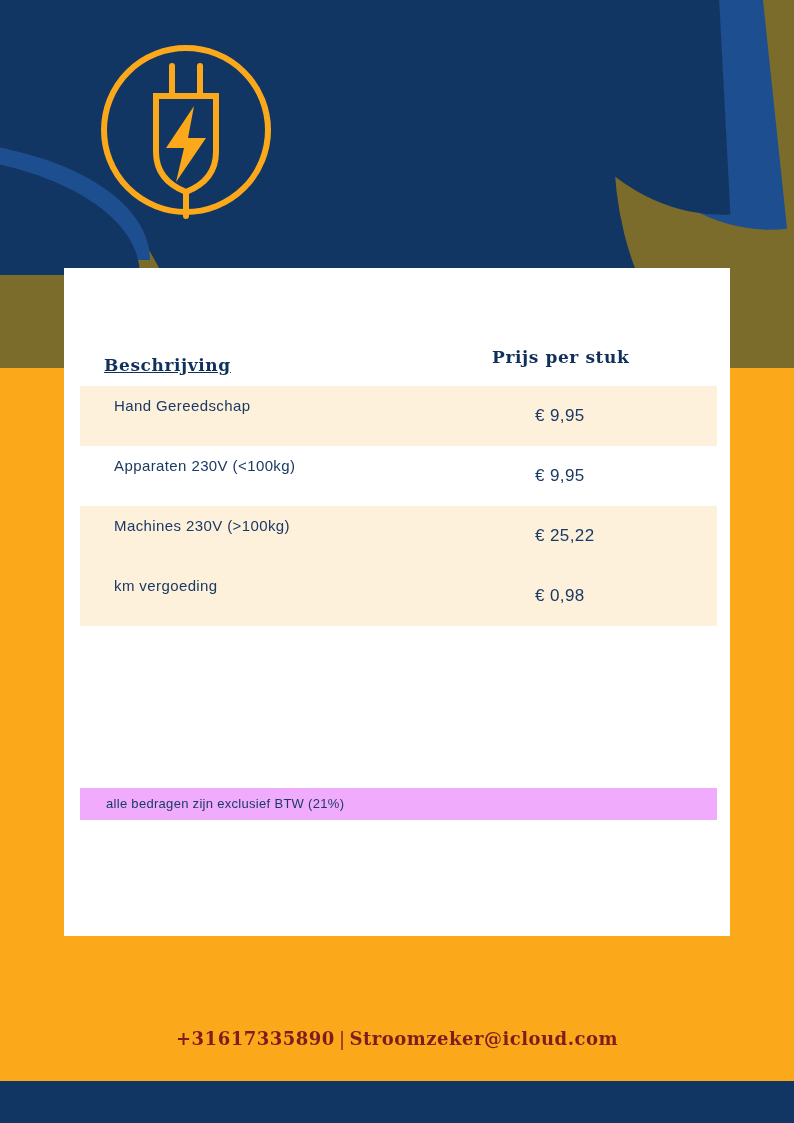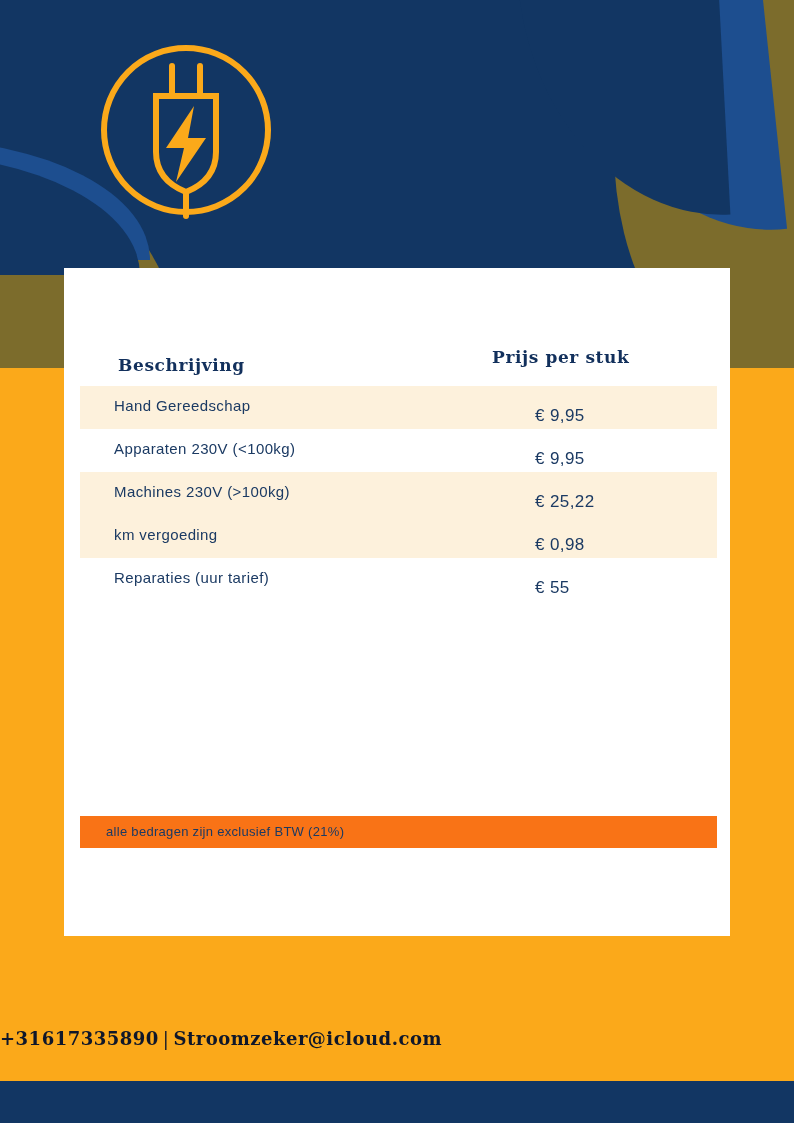--- a/index.html
+++ b/index.html
@@ -112,32 +112,32 @@
     background: #FFFFFF;
   }
   .col-head {
     position: absolute;
     font-family: "DejaVu Serif", serif;
     font-weight: bold;
     font-size: 17px;
     color: #12305C;
     letter-spacing: 0.6px;
   }
-  .col-head.desc { left: 54px; top: 87px; }
+  .col-head.desc { left: 40px; top: 87px; text-decoration: underline; }
   .col-head.price { left: 410px; top: 79px; margin-left: 18px; }
 
   .rows {
     position: absolute;
     left: 16px;
     top: 118px;
     width: 637px;
   }
   .row {
     position: relative;
-    height: 43px;
+    height: 60px;
   }
   .row.alt { background: #FDF1DC; }
   .row .desc {
     position: absolute;
     left: 34px;
     top: 11px;
     font-size: 15px;
     color: #1B3A63;
     letter-spacing: 0.4px;
   }
@@ -146,45 +146,45 @@
     left: 455px;
     top: 20px;
     font-size: 17px;
     color: #1B3A63;
     letter-spacing: 0.4px;
   }
 
   .note {
     position: absolute;
     left: 16px;
-    top: 548px;
+    top: 520px;
     width: 637px;
     height: 32px;
-    background: #f97316;
+    background: #f0abfc;
   }
   .note span {
     position: absolute;
     left: 26px;
     top: 8px;
     font-size: 13px;
     color: #1B3A63;
     letter-spacing: 0.3px;
   }
 
   
   .footer-contact {
     position: absolute;
     left: 0;
     top: 1028px;
     width: 794px;
-    text-align: left;
+    text-align: center;
     font-family: "DejaVu Serif", serif;
     font-weight: bold;
     font-size: 18px;
-    color: #0f172a;
+    color: #7f1d1d;
     letter-spacing: 0.5px;
   }
   .footer-contact .sep {
     font-weight: normal;
     padding: 0 4px;
   }
   .footer-bar {
     position: absolute;
     left: 0;
     bottom: 0;
@@ -236,24 +236,20 @@
       <span class="price">€ 9,95</span>
     </div>
     <div class="row alt">
       <span class="desc">Machines 230V (&gt;100kg)</span>
       <span class="price">€ 25,22</span>
     </div>
     <div class="row alt">
       <span class="desc">km vergoeding</span>
       <span class="price">€ 0,98</span>
     </div>
-    <div class="row">
-      <span class="desc">Reparaties (uur tarief)</span>
-      <span class="price">€ 55</span>
-    </div>
   </div>
 
   <div class="note">
     <span>alle bedragen zijn exclusief BTW (21%)</span>
   </div>
 </div>
 
 <div class="footer-contact">
   <span>+31617335890</span><span class="sep">|</span><span>Stroomzeker@icloud.com</span>
 </div>

